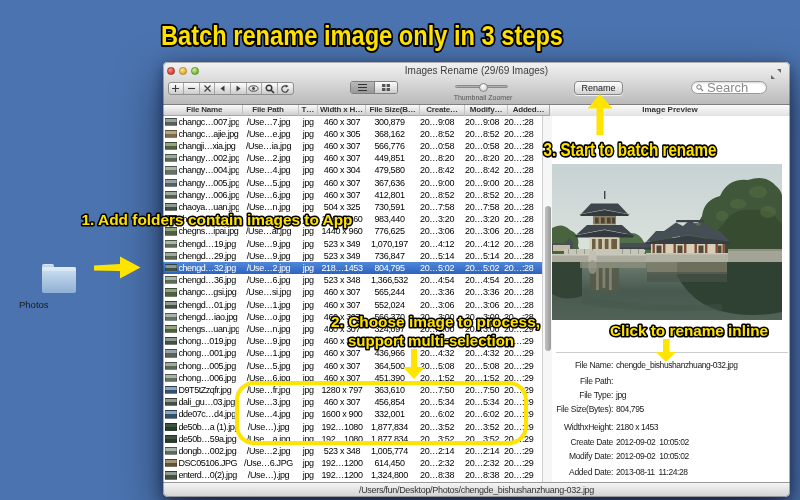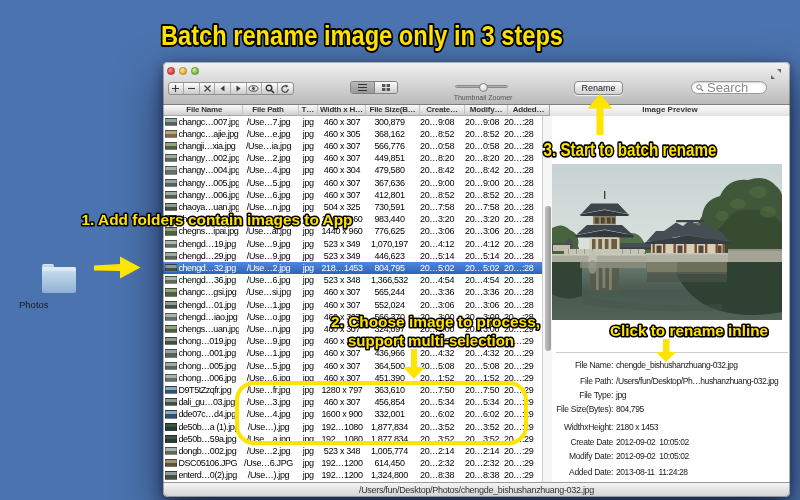--- a/index.html
+++ b/index.html
@@ -66,20 +66,21 @@
 #folder{position:absolute;left:40px;top:258px;width:38px;height:38px}
 #win::after{content:"";position:absolute;left:0;top:0;width:627px;height:435px;border-radius:5px;box-shadow:inset 0 0 0 1px rgba(55,60,70,.4);pointer-events:none}
 #folderlbl{position:absolute;left:19px;top:299px;width:80px;text-align:left;font-size:9.5px;color:#1a1a1a}
 #overlay{position:absolute;left:0;top:0;pointer-events:none}
 </style></head><body>
 <div id="win">
  <div id="chrome">
   <div class="tl" id="tl1"></div>
       <div class="tl" id="tl2"></div>
       <div class="tl" id="tl3"></div>
+  <div id="wtitle">Images Rename (29/69 Images)</div>
   <div id="fsicon"><svg width="12" height="12" viewBox="0 0 12 12">
           <path d="M7 1h4v4L7 1zM5 11H1V7l4 4z" fill="#666"></path>
         </svg></div>
   <div id="segbar">
    <div class="seg">
           <svg width="9" height="9">
             <path d="M4.5 1v7M1 4.5h7" stroke="#3a3a3a" stroke-width="1.1"></path>
           </svg>
         </div>
    <div class="seg">
@@ -278,21 +279,21 @@
         <div class="c c6">20…4:12</div>
         <div class="c c7">20…4:12</div>
         <div class="c c8">20…:28</div>
       </div>
 <div class="row" style="top:134.2px">
         <div class="th" style="background:linear-gradient(#9eaaa2 45%,#586654 46%)"></div>
         <div class="c c1">chengd…29.jpg</div>
         <div class="c c2">/Use…9.jpg</div>
         <div class="c c3">jpg</div>
         <div class="c c4">523 x 349</div>
-        <div class="c c5">446,623</div>
+        <div class="c c5">736,847</div>
         <div class="c c6">20…5:14</div>
         <div class="c c7">20…5:14</div>
         <div class="c c8">20…:28</div>
       </div>
 <div class="row sel" style="top:146.4px">
         <div class="th" style="background:linear-gradient(#86989e 45%,#3e5244 46%)"></div>
         <div class="c c1">chengd…32.jpg</div>
         <div class="c c2">/Use…2.jpg</div>
         <div class="c c3">jpg</div>
         <div class="c c4">218…1453</div>
@@ -592,21 +593,20 @@
 <ellipse cx="40.5" cy="103" rx="4.2" ry="7" fill="#9a988a" opacity=".8"></ellipse>
 <path d="M30 132 Q90 144 170 140 L170 146 Q90 150 30 140 Z" fill="#45564b" opacity=".45"></path>
 </svg></div>
   <div id="sep"></div>
 <div class="irow" style="top:244.5px">
         <span class="il">File Name:</span>
         <span class="iv">chengde_bishushanzhuang-032.jpg</span>
       </div>
 <div class="irow" style="top:260.5px">
         <span class="il">File Path:</span>
-        <span class="iv">/Users/fun/Desktop/Ph…hushanzhuang-032.jpg</span>
       </div>
 <div class="irow" style="top:274.5px">
         <span class="il">File Type:</span>
         <span class="iv">jpg</span>
       </div>
 <div class="irow" style="top:288.5px">
         <span class="il">File Size(Bytes):</span>
         <span class="iv">804,795</span>
       </div>
 <div class="irow" style="top:306.5px">

